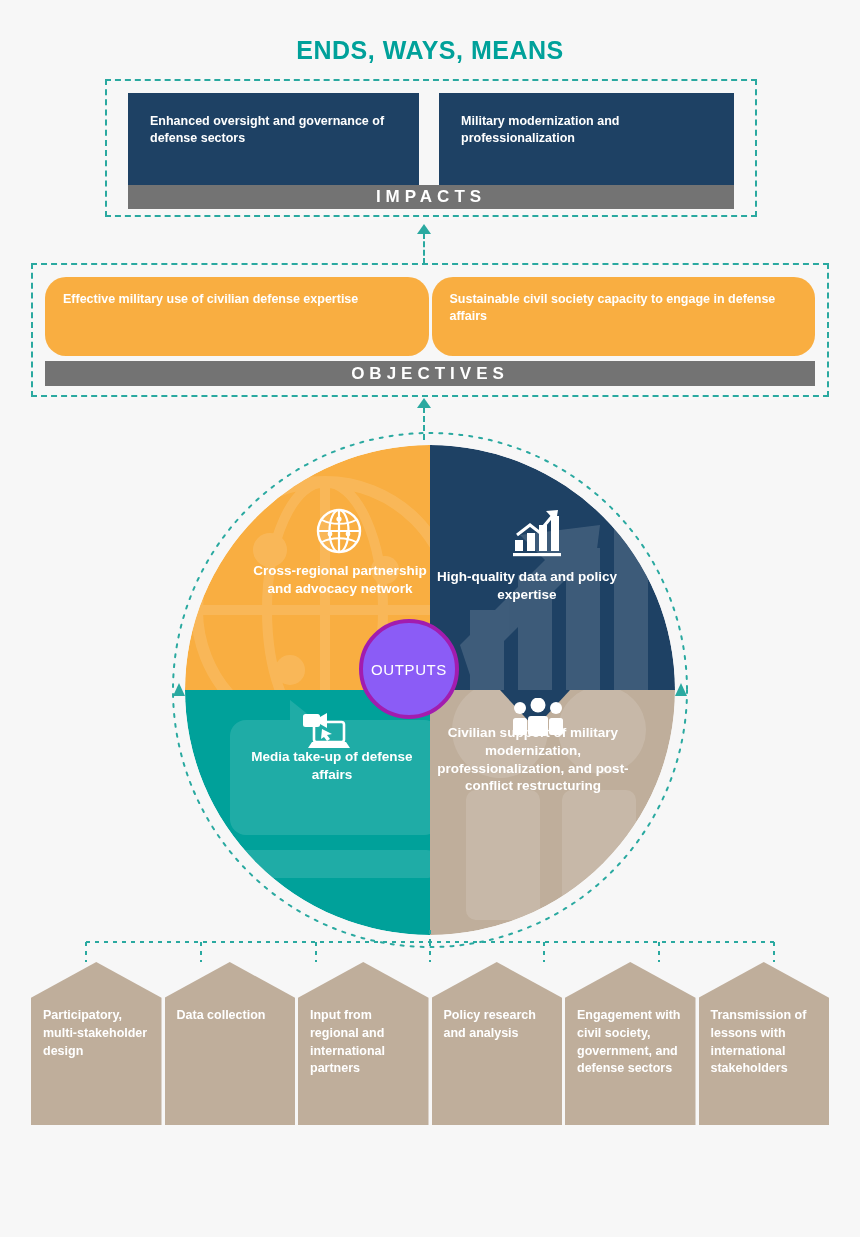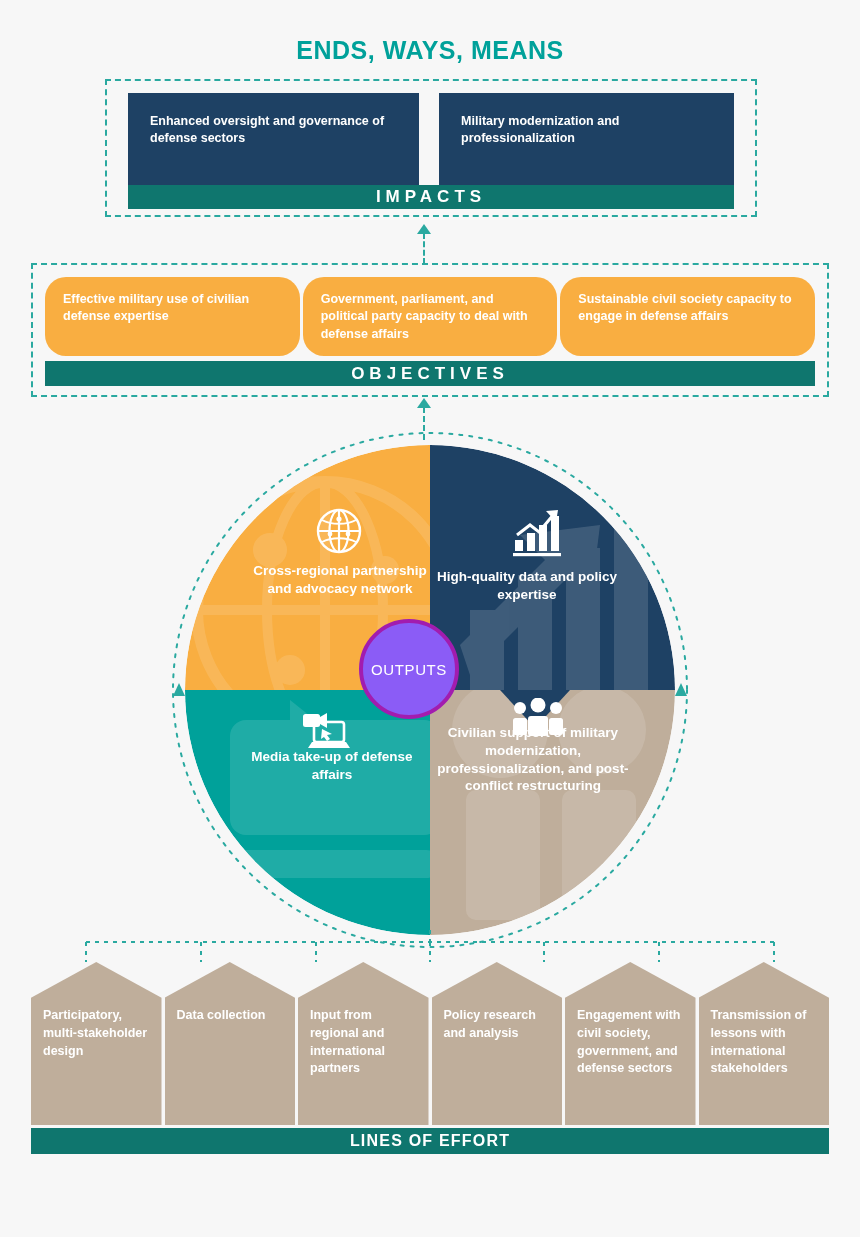--- a/index.html
+++ b/index.html
@@ -32,21 +32,21 @@
 
   
   .dashed-frame {
     position: absolute;
     border: 2px dashed #2aa9a0;
     background: transparent;
   }
 
   
   .banner {
-    background: #0f766e;
+    background: #737373;
     color: #ffffff;
     font-size: 17px;
     font-weight: bold;
     letter-spacing: 5px;
     text-align: center;
     display: flex;
     align-items: center;
     justify-content: center;
   }
 
@@ -241,21 +241,20 @@
 
   <div class="vconn" id="conn-obj-imp">
     <div class="head"></div>
     <div class="stem"></div>
   </div>
 
   <div class="dashed-frame" id="objectives-frame"></div>
 
   <div class="obj-row">
     <div class="obj-box">Effective military use of civilian defense expertise</div>
-    <div class="obj-box">Government, parliament, and political party capacity to deal with defense affairs</div>
     <div class="obj-box">Sustainable civil society capacity to engage in defense affairs</div>
   </div>
 
   <div class="banner" id="objectives-banner">OBJECTIVES</div>
 
   <div class="vconn" id="conn-circ-obj">
     <div class="head"></div>
     <div class="stem"></div>
   </div>
 
@@ -428,15 +427,14 @@
     <div class="loe-cell">
       <div class="loe-shape"></div>
       <div class="loe-text">Engagement with civil society, government, and defense sectors</div>
     </div>
     <div class="loe-cell">
       <div class="loe-shape"></div>
       <div class="loe-text">Transmission of lessons with international stakeholders</div>
     </div>
   </div>
 
-  <div class="banner" id="loe-banner">LINES OF EFFORT</div>
 
 </div>
 
 </body></html>

